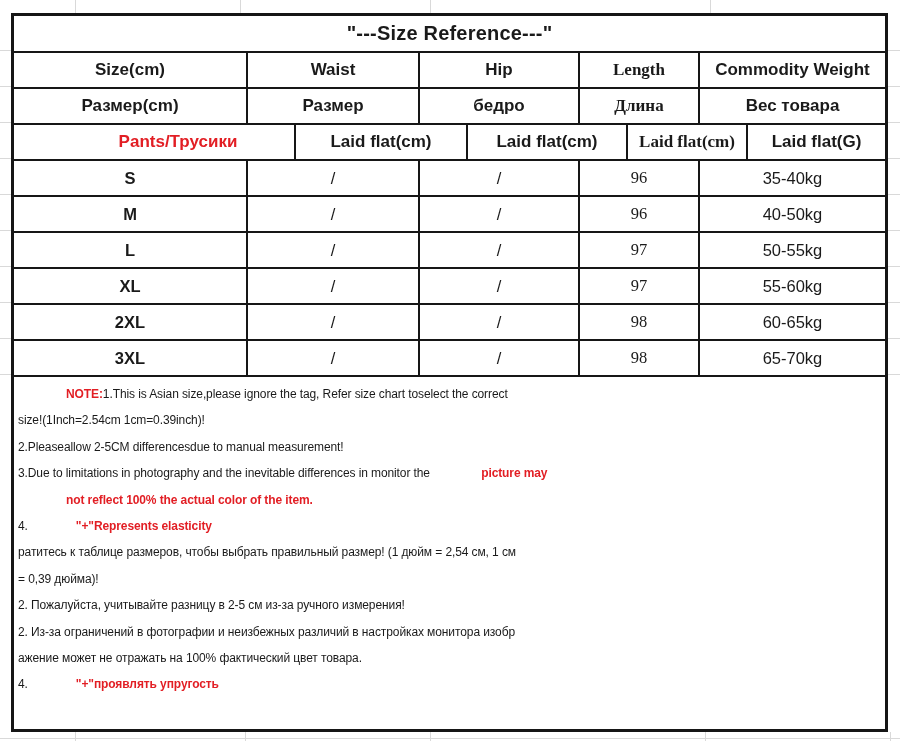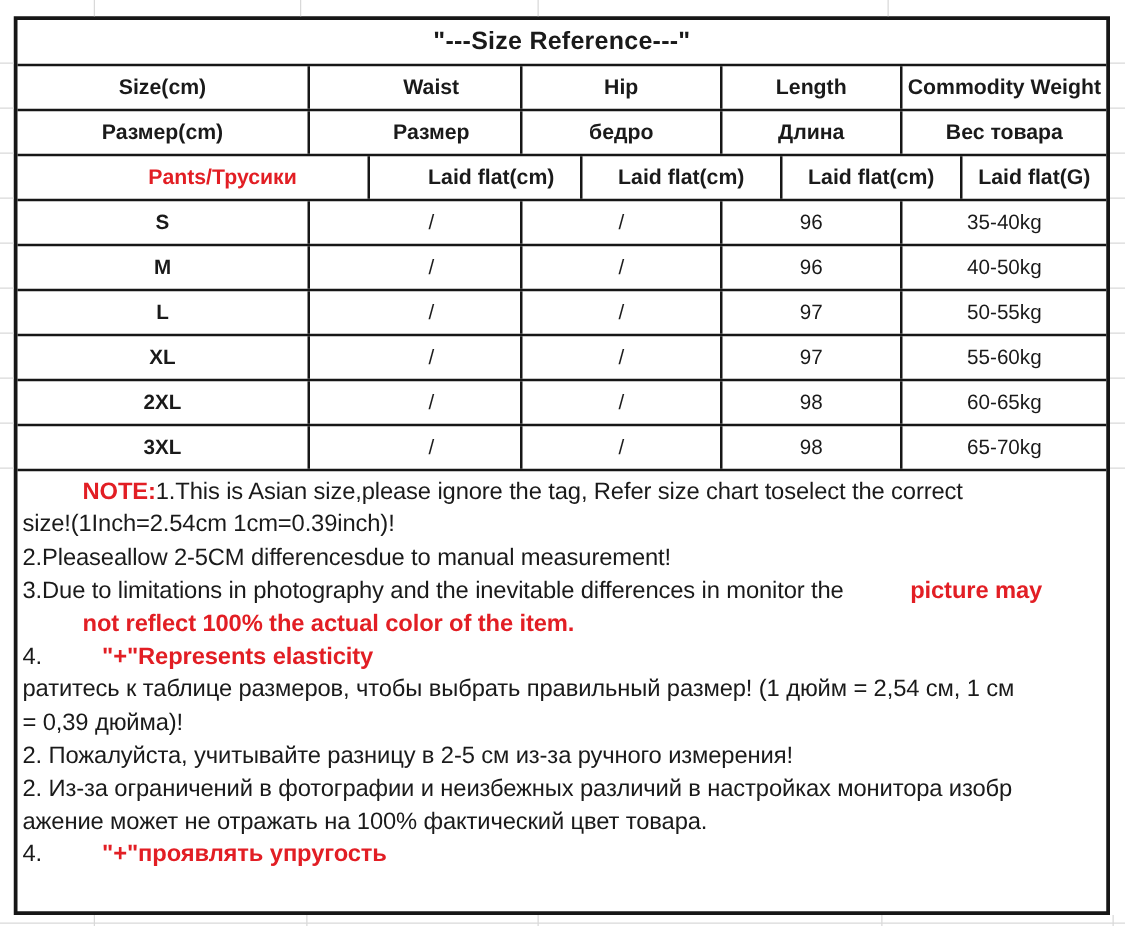--- a/index.html
+++ b/index.html
@@ -51,36 +51,36 @@
     border-right: 2px solid #161616;
     display: flex;
     align-items: center;
     justify-content: center;
     font-size: 17px;
     overflow: hidden;
     white-space: nowrap;
   }
   .t-cell:last-child { border-right: none; }
   .c0 { width: 234px; }
-  .c1 { width: 144px; margin-left: 26px; }
+  .c1 { width: 172px; }
   .c2 { width: 160px; }
-  .c3 { width: 144px; }
+  .c3 { width: 120px; font-family: Liberation Serif, serif; }
   .c4 { flex: 1; }
   .row-header .t-cell,
   .row-subheader .t-cell { font-weight: bold; }
   .row-data .t-cell.first { font-weight: bold; }
   .row-data .t-cell { font-size: 16.5px; }
   .red { color: var(--accent-red, #e21e24); margin-left: 48px; }
   .bold { font-weight: bold; }
 
   .notes {
     flex: 1 1 auto;
     box-sizing: border-box;
     padding: 4px 6px 18px 4px;
-    font-size: 19px;
+    font-size: 12px;
     line-height: 26.4px;
     overflow: hidden;
   }
   .note-line {
     white-space: nowrap;
     letter-spacing: -0.1px;
   }
 </style>
 </head>
 <body>

